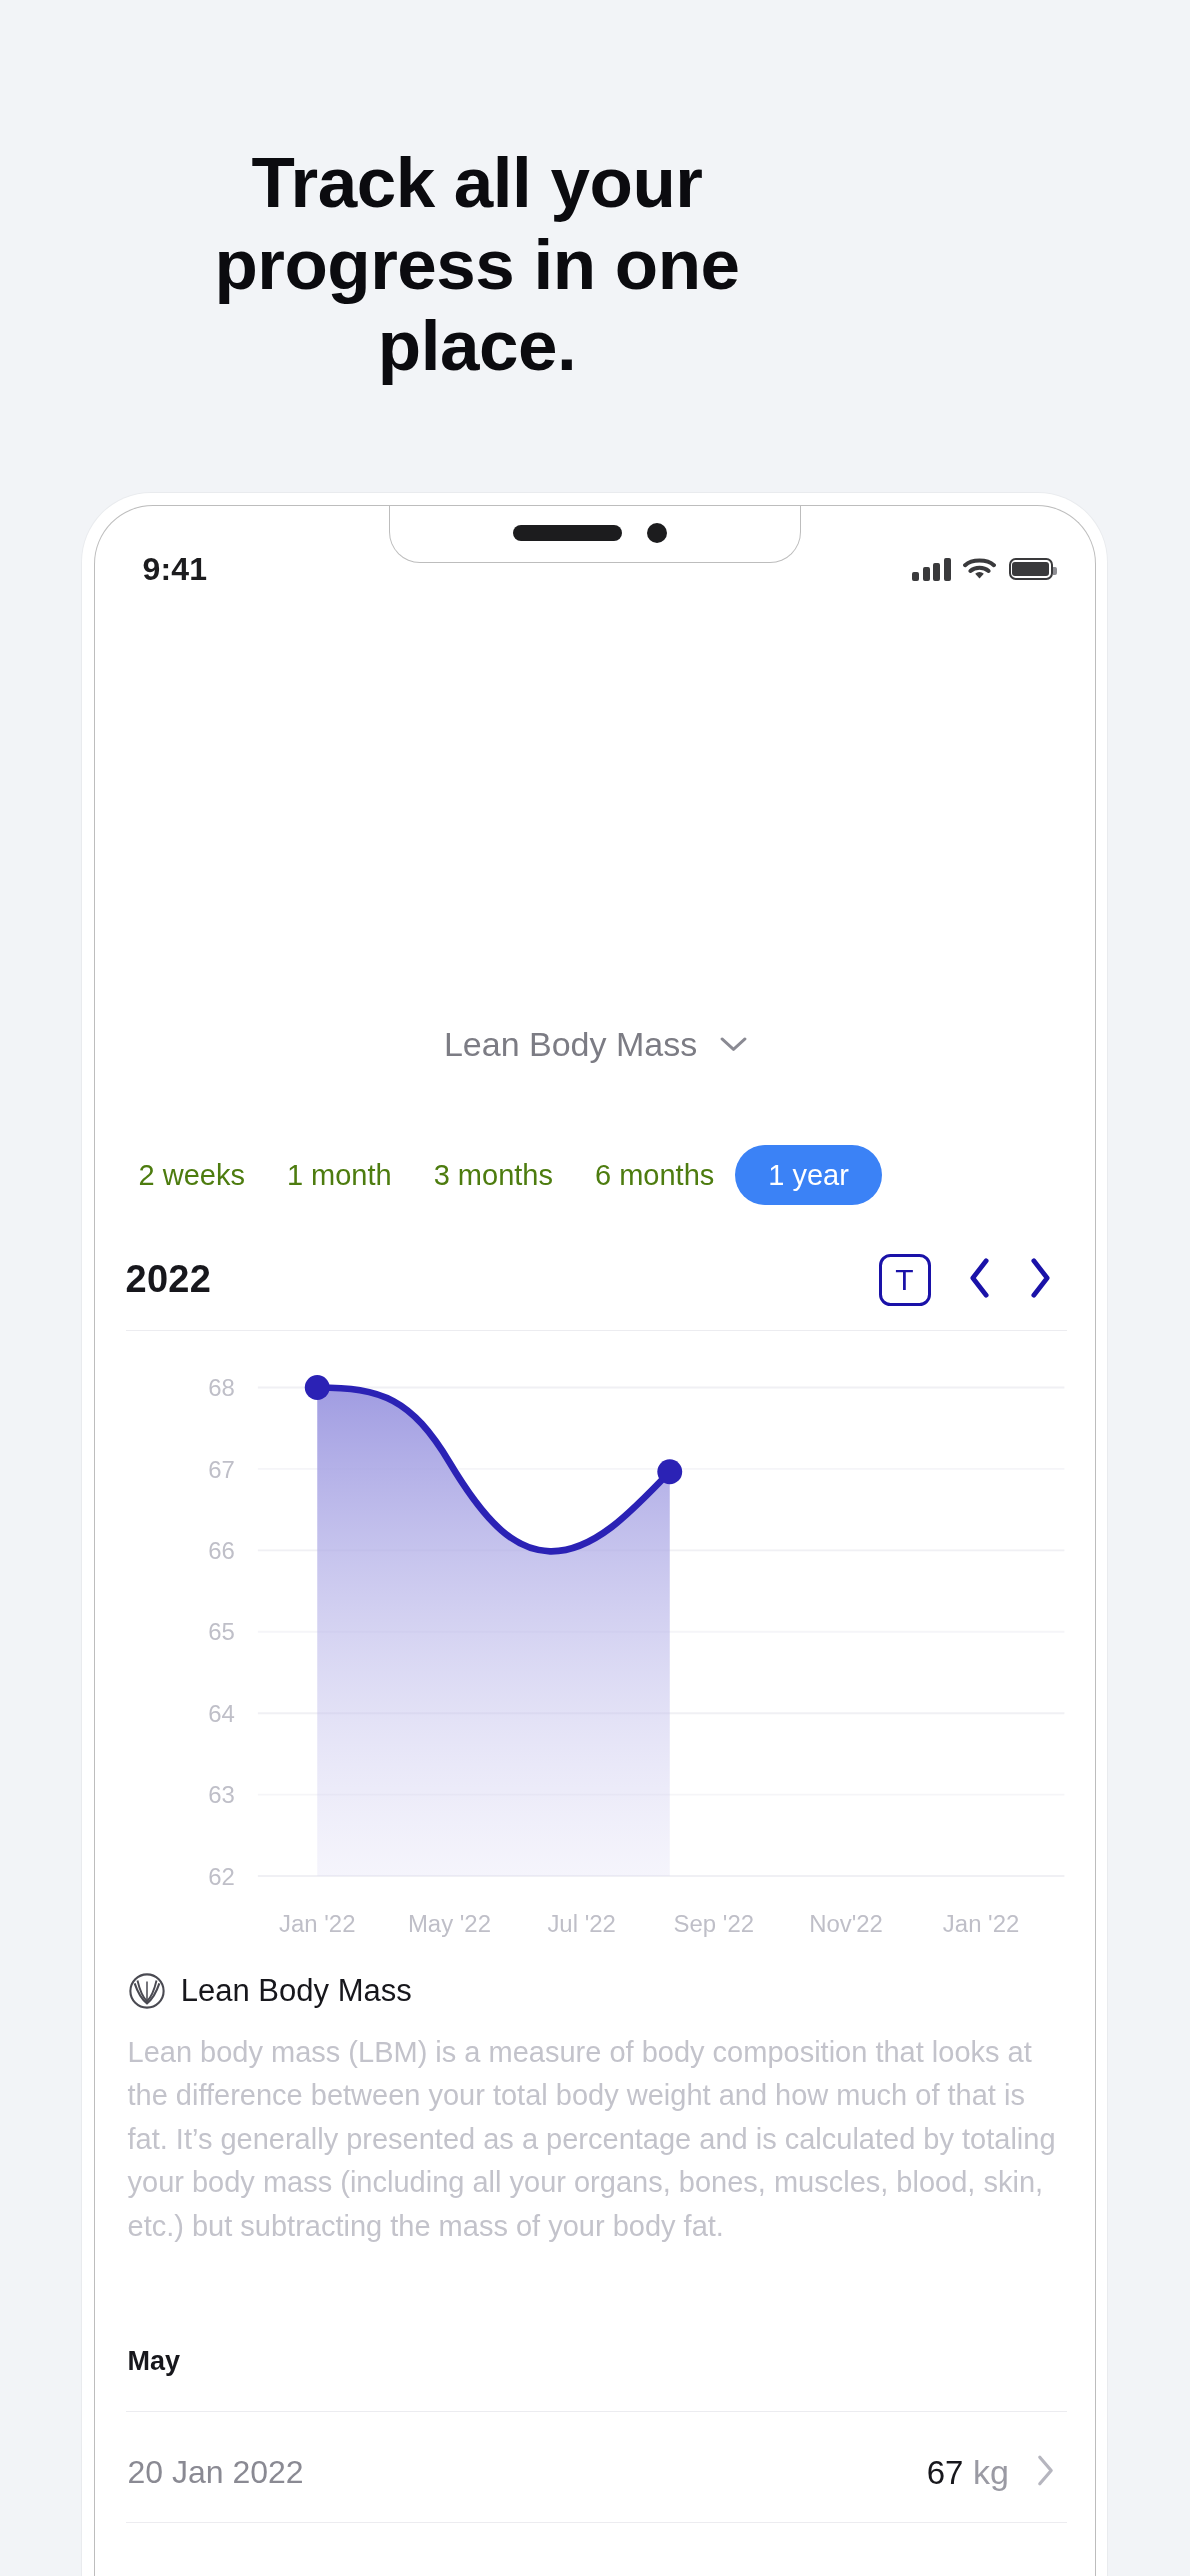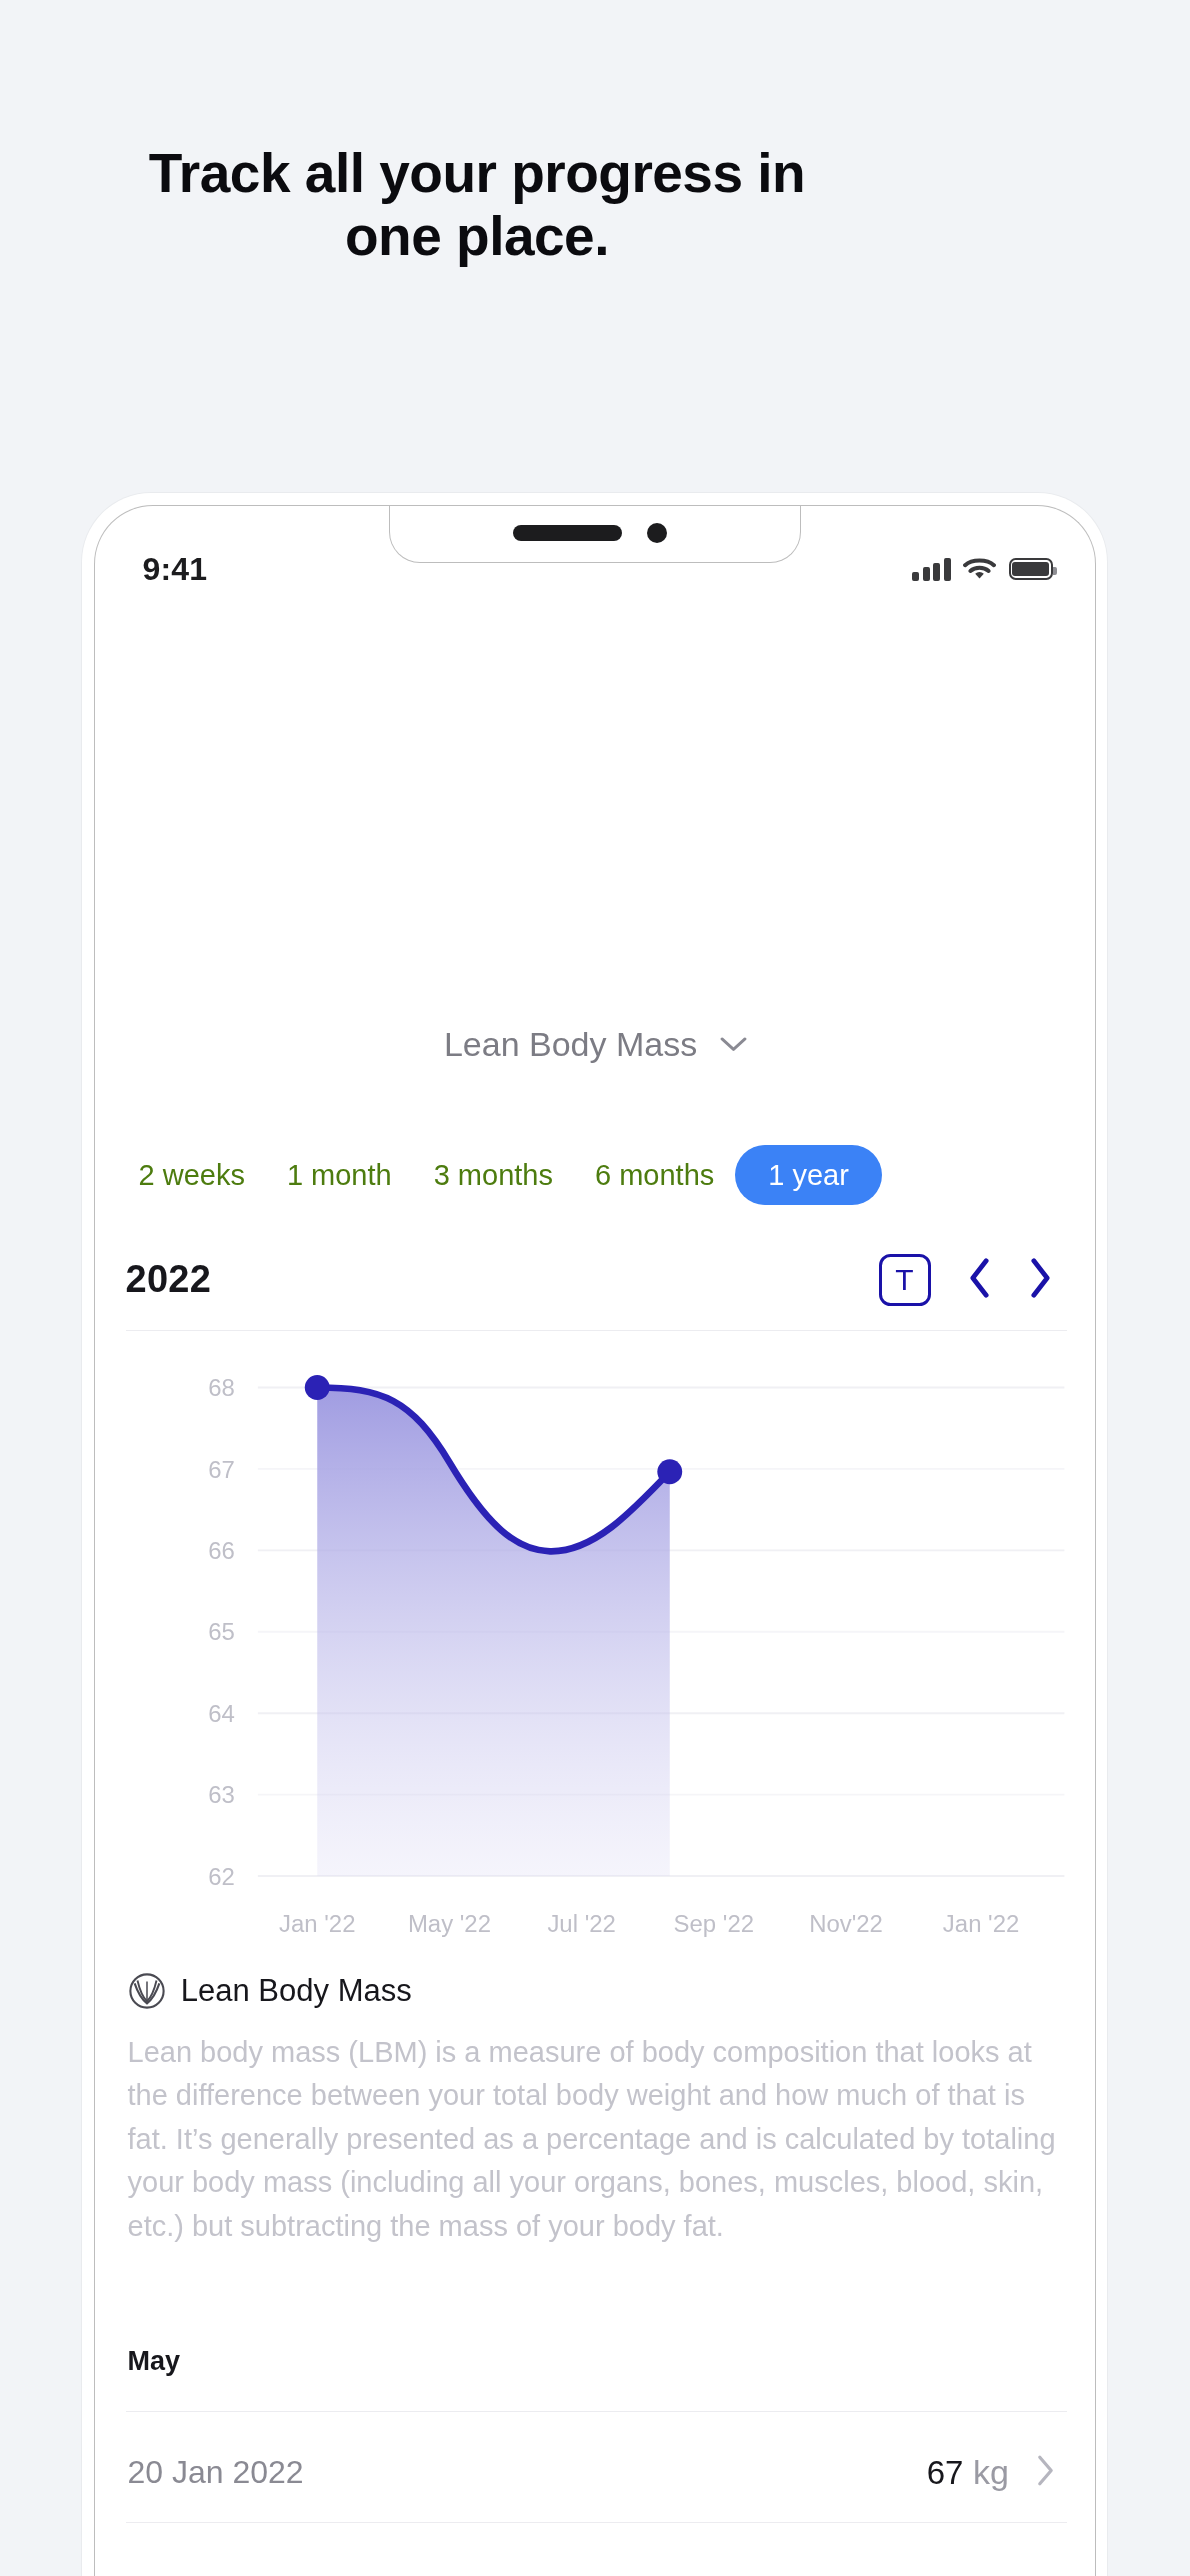--- a/index.html
+++ b/index.html
@@ -16,21 +16,21 @@
     height: 2576px;
     background: #f2f4f7;
   }
 
   
   .headline {
     position: absolute;
     left: 0; top: 142px;
     width: 954px;
     text-align: center;
-    font-size: 55px;
+    font-size: 71px;
     line-height: 1.15;
     font-weight: 700;
     letter-spacing: -0.5px;
     color: #0b0b0f;
     padding: 0 134px;
   }
 
   
   .phone {
     position: absolute;

